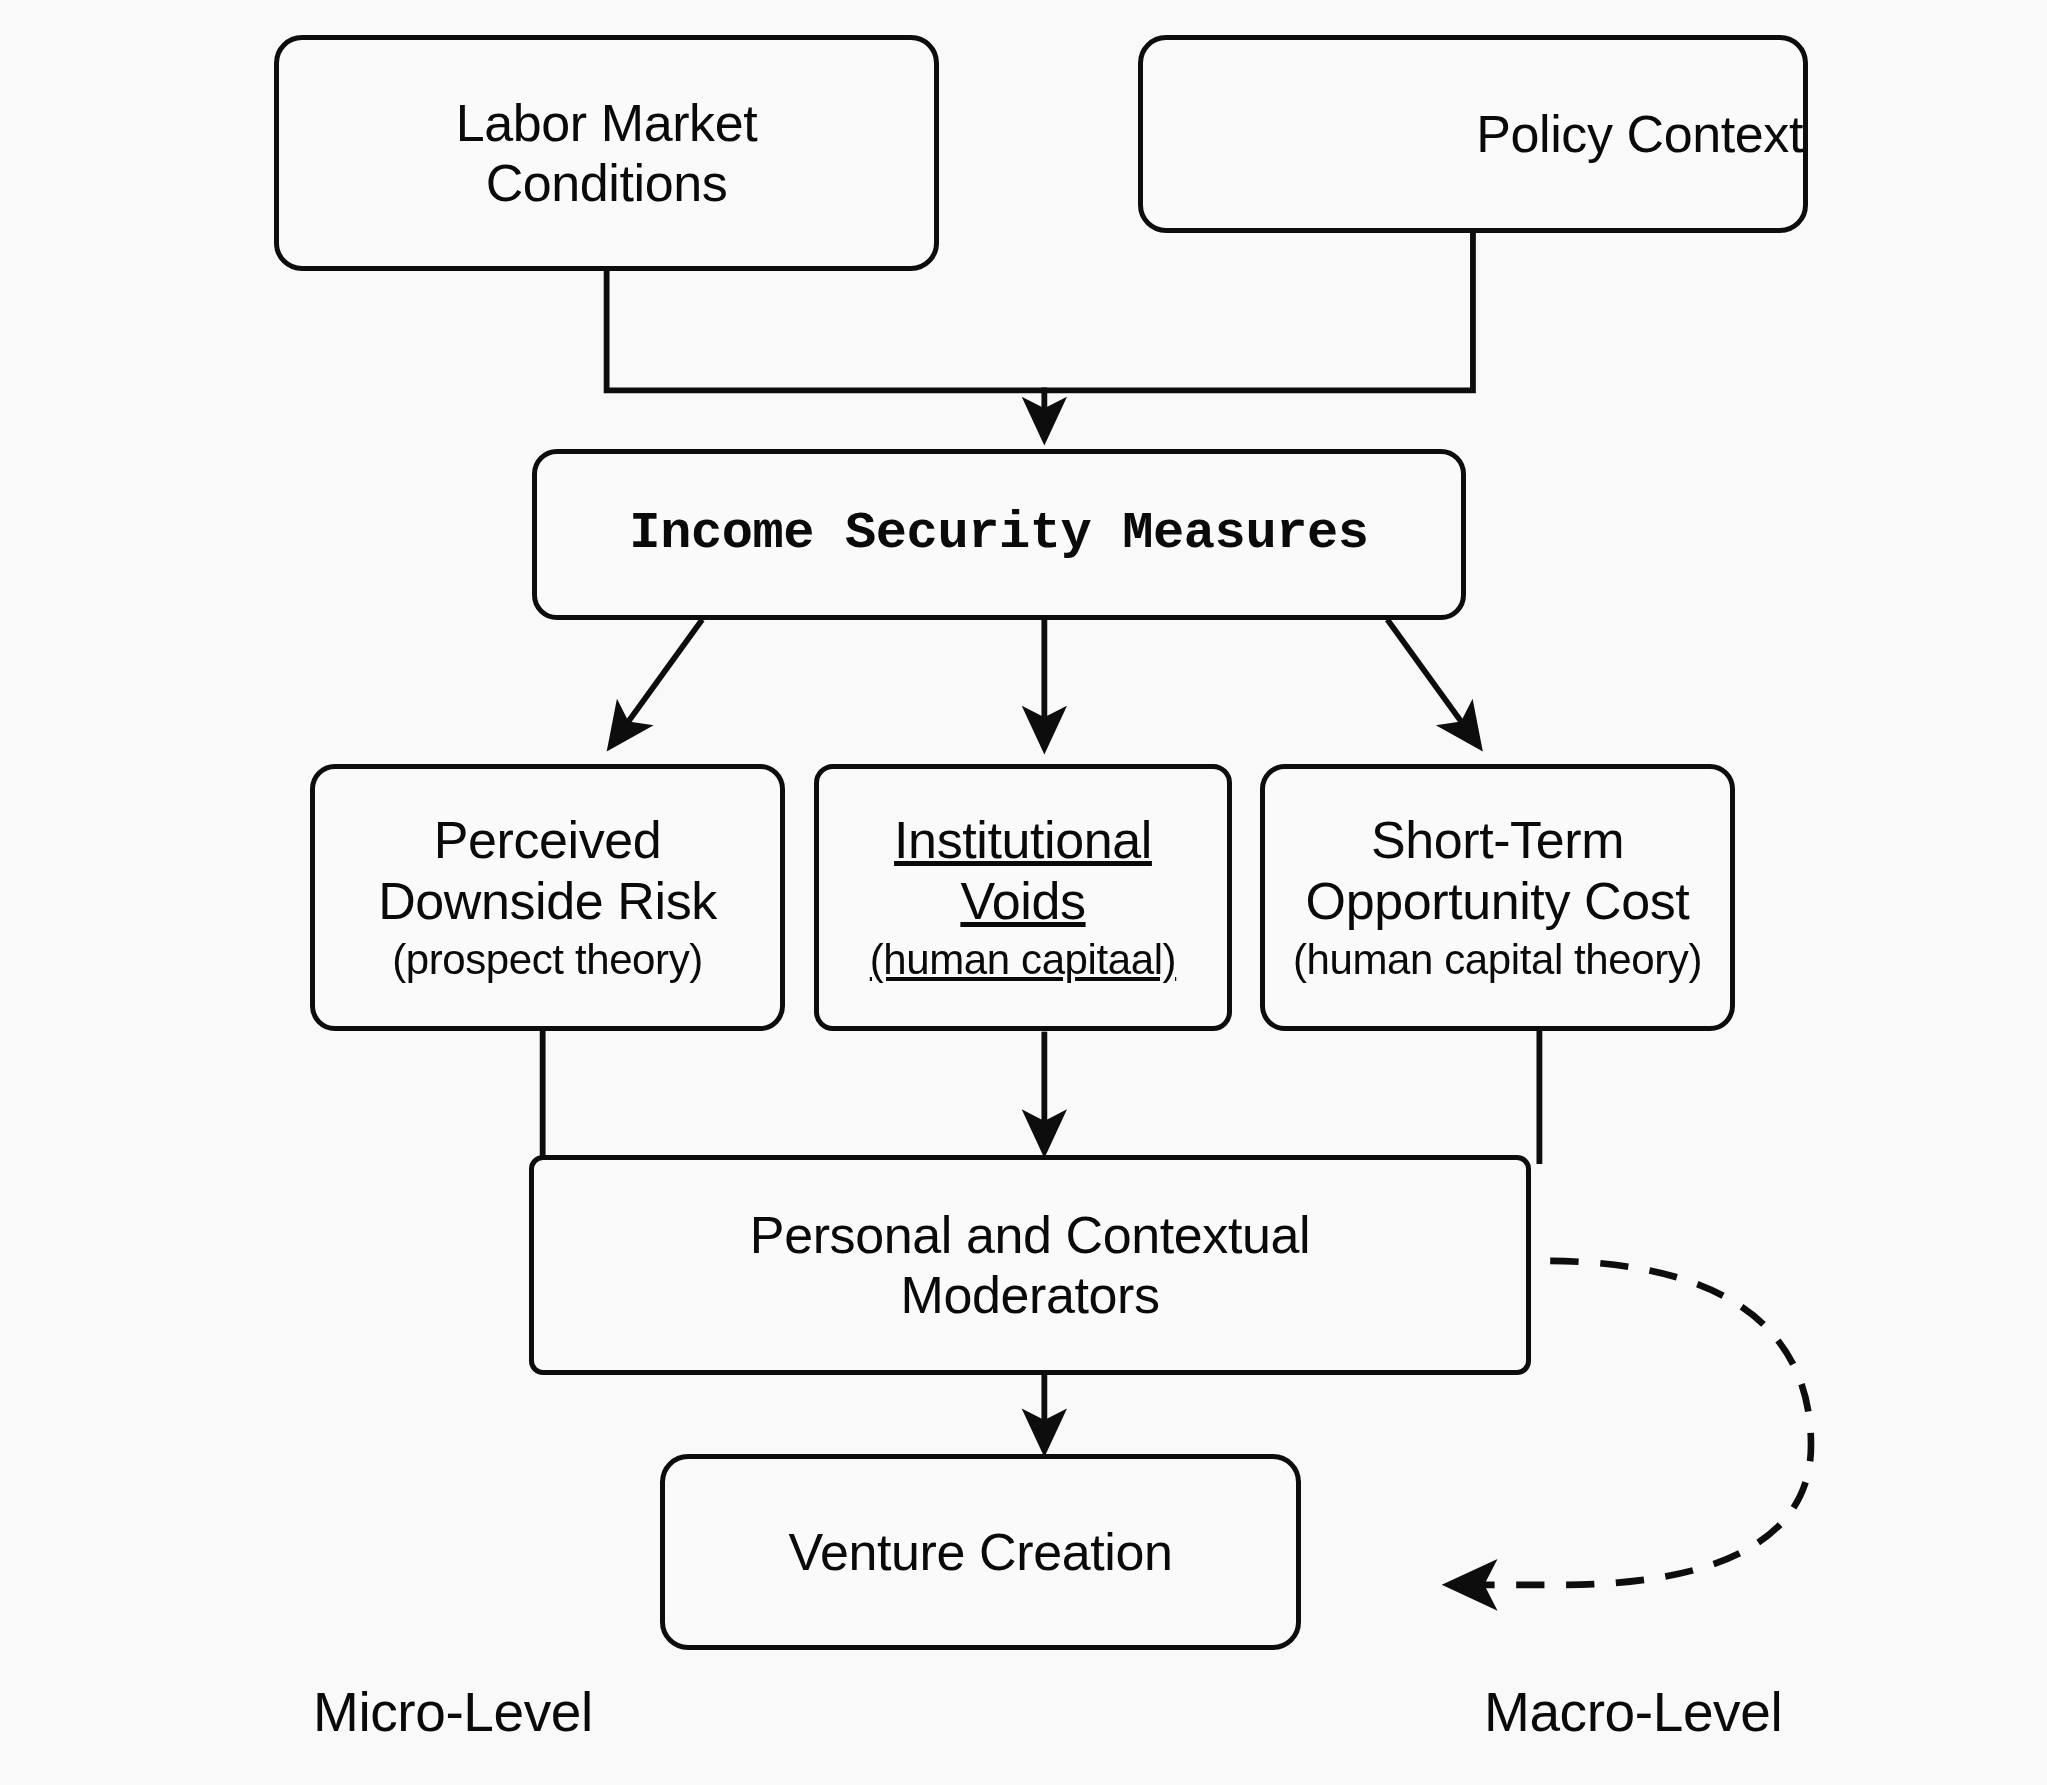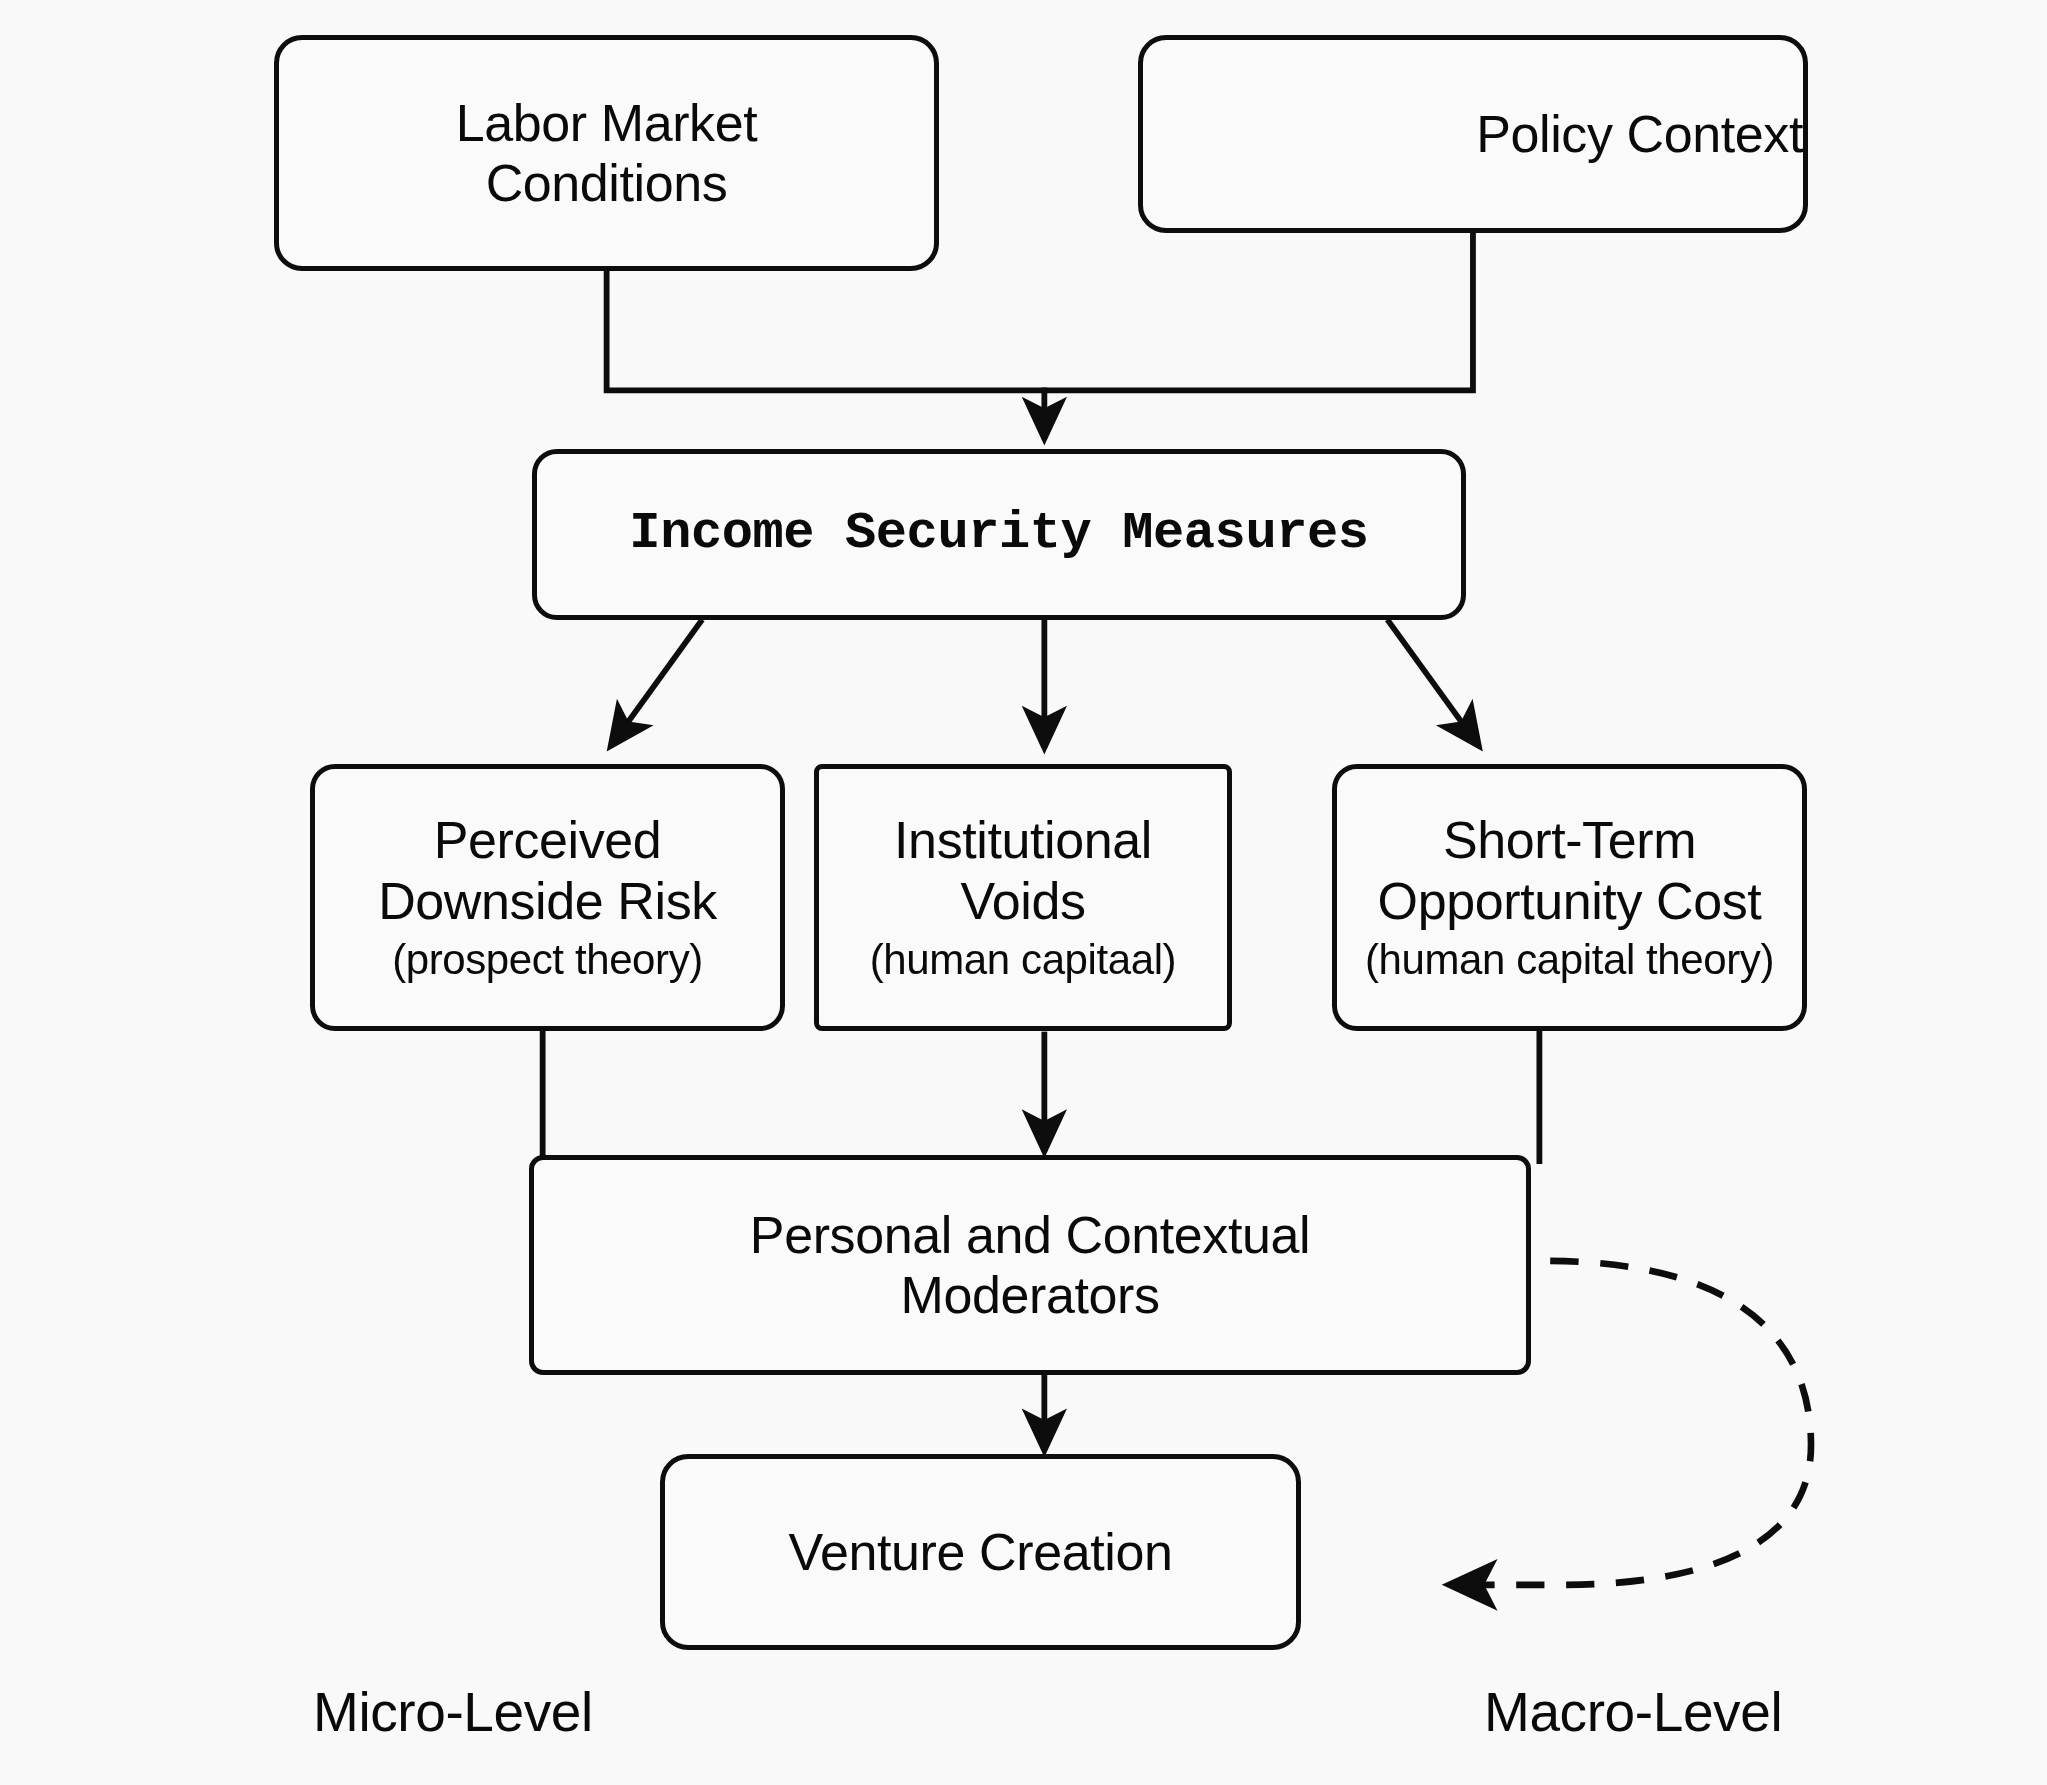--- a/index.html
+++ b/index.html
@@ -50,22 +50,22 @@
     font-size: 42px;
     font-weight: 400;
     letter-spacing: -0.4px;
     margin-top: 5px;
   }
   
   #node-labor-market      { left:274px;  top:35px;   width:665px;  height:236px; }
   #node-policy-context    { left:1138px; top:35px;   width:670px;  height:198px;align-items:flex-end; }
   #node-income-security   { left:532px;  top:449px;  width:934px; height:171px; border-radius:25px;font-family:Liberation Mono, monospace; }
   #node-perceived-risk    { left:274px;  top:764px;  width:475px;  height:267px; border-radius:25px;margin-left:36px; }
-  #node-institutional     { left:814px;  top:764px;  width:418px;  height:267px; border-radius:8px; }
-  #node-opportunity-cost  { left:1332px; top:764px;  width:475px;  height:267px; border-radius:25px; }
+  #node-institutional     { left:814px;  top:764px;  width:418px;  height:267px; border-radius:19px;text-decoration:underline; }
+  #node-opportunity-cost  { left:1260px; top:764px;  width:475px;  height:267px; border-radius:25px; }
   #node-moderators        { left:529px;  top:1155px; width:1002px; height:220px; border-radius:14px; }
   #node-venture-creation  { left:660px;  top:1454px; width:641px;  height:196px; border-radius:28px; }
 
   .level-label {
     position: absolute;
     font-size: 55px;
     color: #0a0a0a;
     letter-spacing: -0.4px;
     white-space: nowrap;
     z-index: 3;

